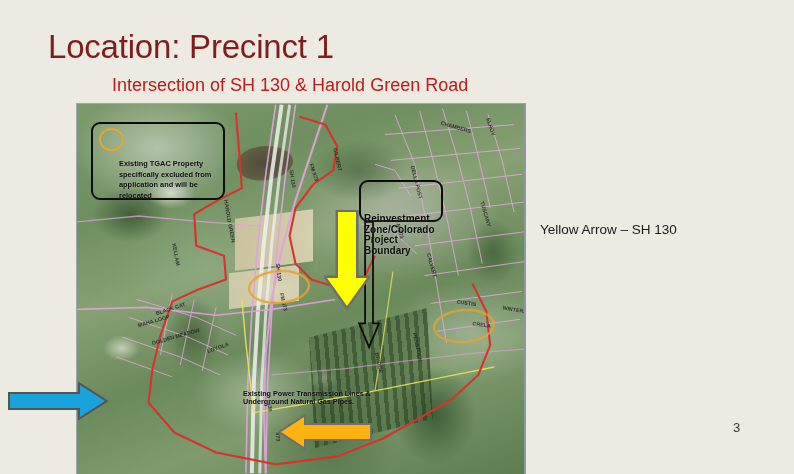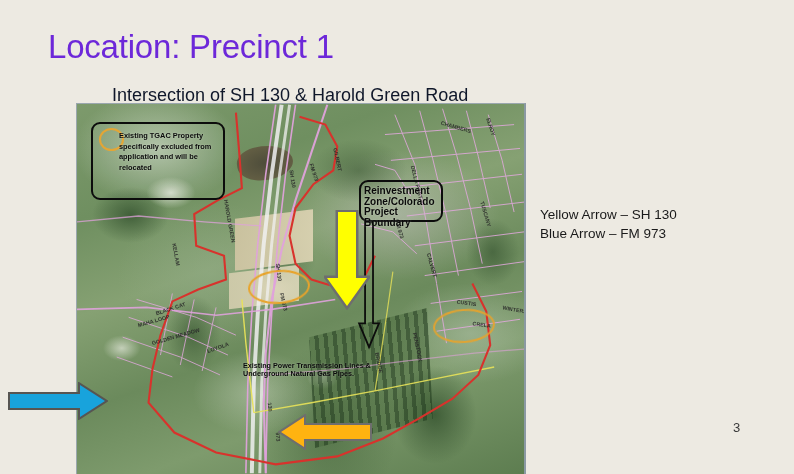--- a/index.html
+++ b/index.html
@@ -16,40 +16,40 @@
     font-family: "Liberation Sans", sans-serif;
   }
 
   
   #slide-title {
     position: absolute;
     left: 48px;
     top: 28px;
     font-size: 33px;
     line-height: 38px;
-    color: #6d28d9;
+    color: #7f1d1d;
     font-weight: normal;
     letter-spacing: -0.2px;
     white-space: nowrap;
   }
   #slide-subtitle {
     position: absolute;
     left: 112px;
-    top: 84px;
+    top: 74px;
     font-size: 18px;
     line-height: 22px;
-    color: #0f172a;
+    color: #b91c1c;
     white-space: nowrap;
   }
 
   
   #legend {
     position: absolute;
     left: 540px;
-    top: 205px;
+    top: 220px;
     font-size: 13.5px;
     line-height: 19px;
     color: #1a1a1a;
   }
   #legend .legend-line { white-space: nowrap; }
 
   
   #page-number {
     position: absolute;
     left: 733px;
@@ -159,20 +159,21 @@
     border: 2.5px solid #0c0c0c;
     border-radius: 9px;
     background: rgba(255,255,255,0.03);
     box-sizing: border-box;
   }
   .note-text {
     position: absolute;
     color: #0a0a0a;
     font-weight: bold;
     text-shadow: 0 0 2px rgba(255,255,255,.35);
+    margin-top: 28px;
   }
   #note-tgac-box { left: 14px; top: 18px; width: 134px; height: 78px; }
   #note-tgac-text {
     left: 42px; top: 27px; width: 100px;
     font-size: 7.4px; line-height: 10.6px;
   }
   #note-rz-box { left: 282px; top: 76px; width: 84px; height: 42px; }
   #note-rz-text {
     left: 287px; top: 82px; width: 78px;
     font-size: 10px; line-height: 10.6px;
@@ -340,18 +341,17 @@
     <path d="M2 12 L72 12 L72 3 L97 19 L72 35 L72 26 L2 26 Z" fill="#18A3DC" stroke="none"></path>
   </svg>
 
   <svg class="arrow-svg" id="arrow-orange" width="94" height="36" viewBox="0 0 94 36">
     <path d="M92 11 L26 11 L26 3 L3 18 L26 33 L26 25 L92 25 Z" fill="#FFB310" stroke="#6E6E6E" stroke-width="4" stroke-linejoin="miter"></path>
     <path d="M92 11 L26 11 L26 3 L3 18 L26 33 L26 25 L92 25 Z" fill="#FFB310" stroke="none"></path>
   </svg>
 
   <div id="legend">
     <div class="legend-line">Yellow Arrow – SH 130</div>
-    <div class="legend-line">Blue Arrow – FM 973</div>
   </div>
 
   <div id="page-number">3</div>
 
 </div>
 
 </body></html>

